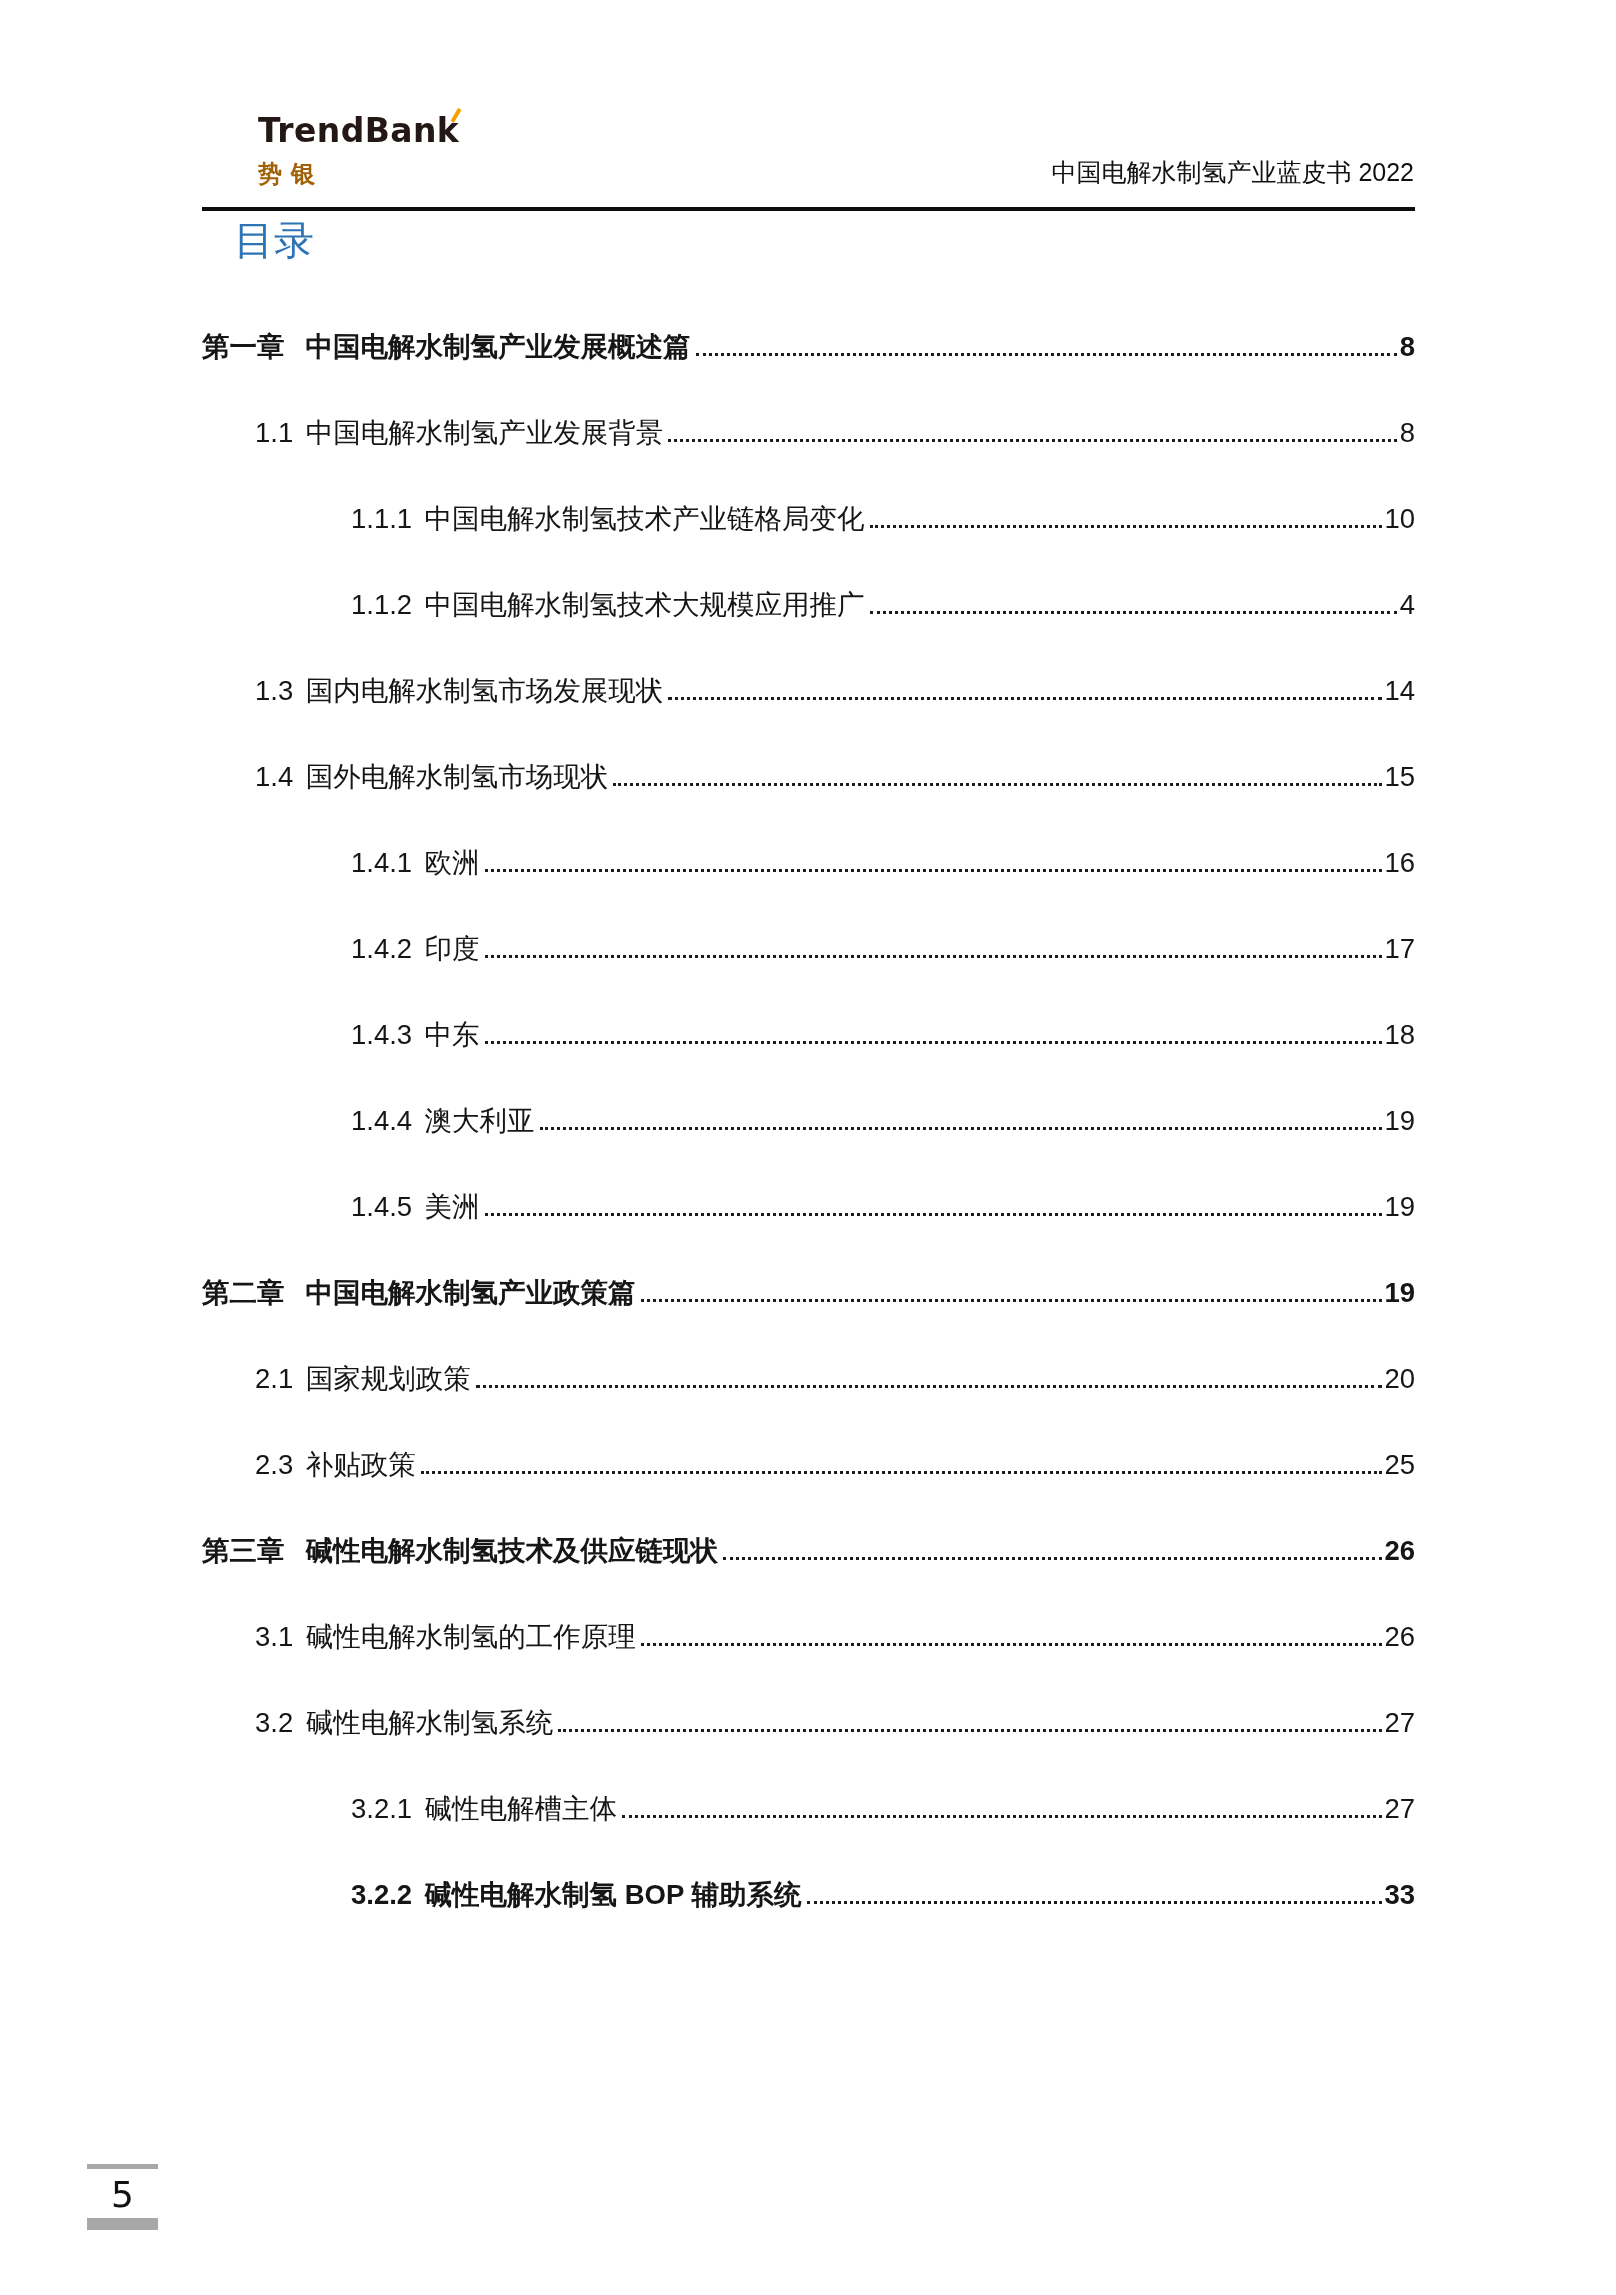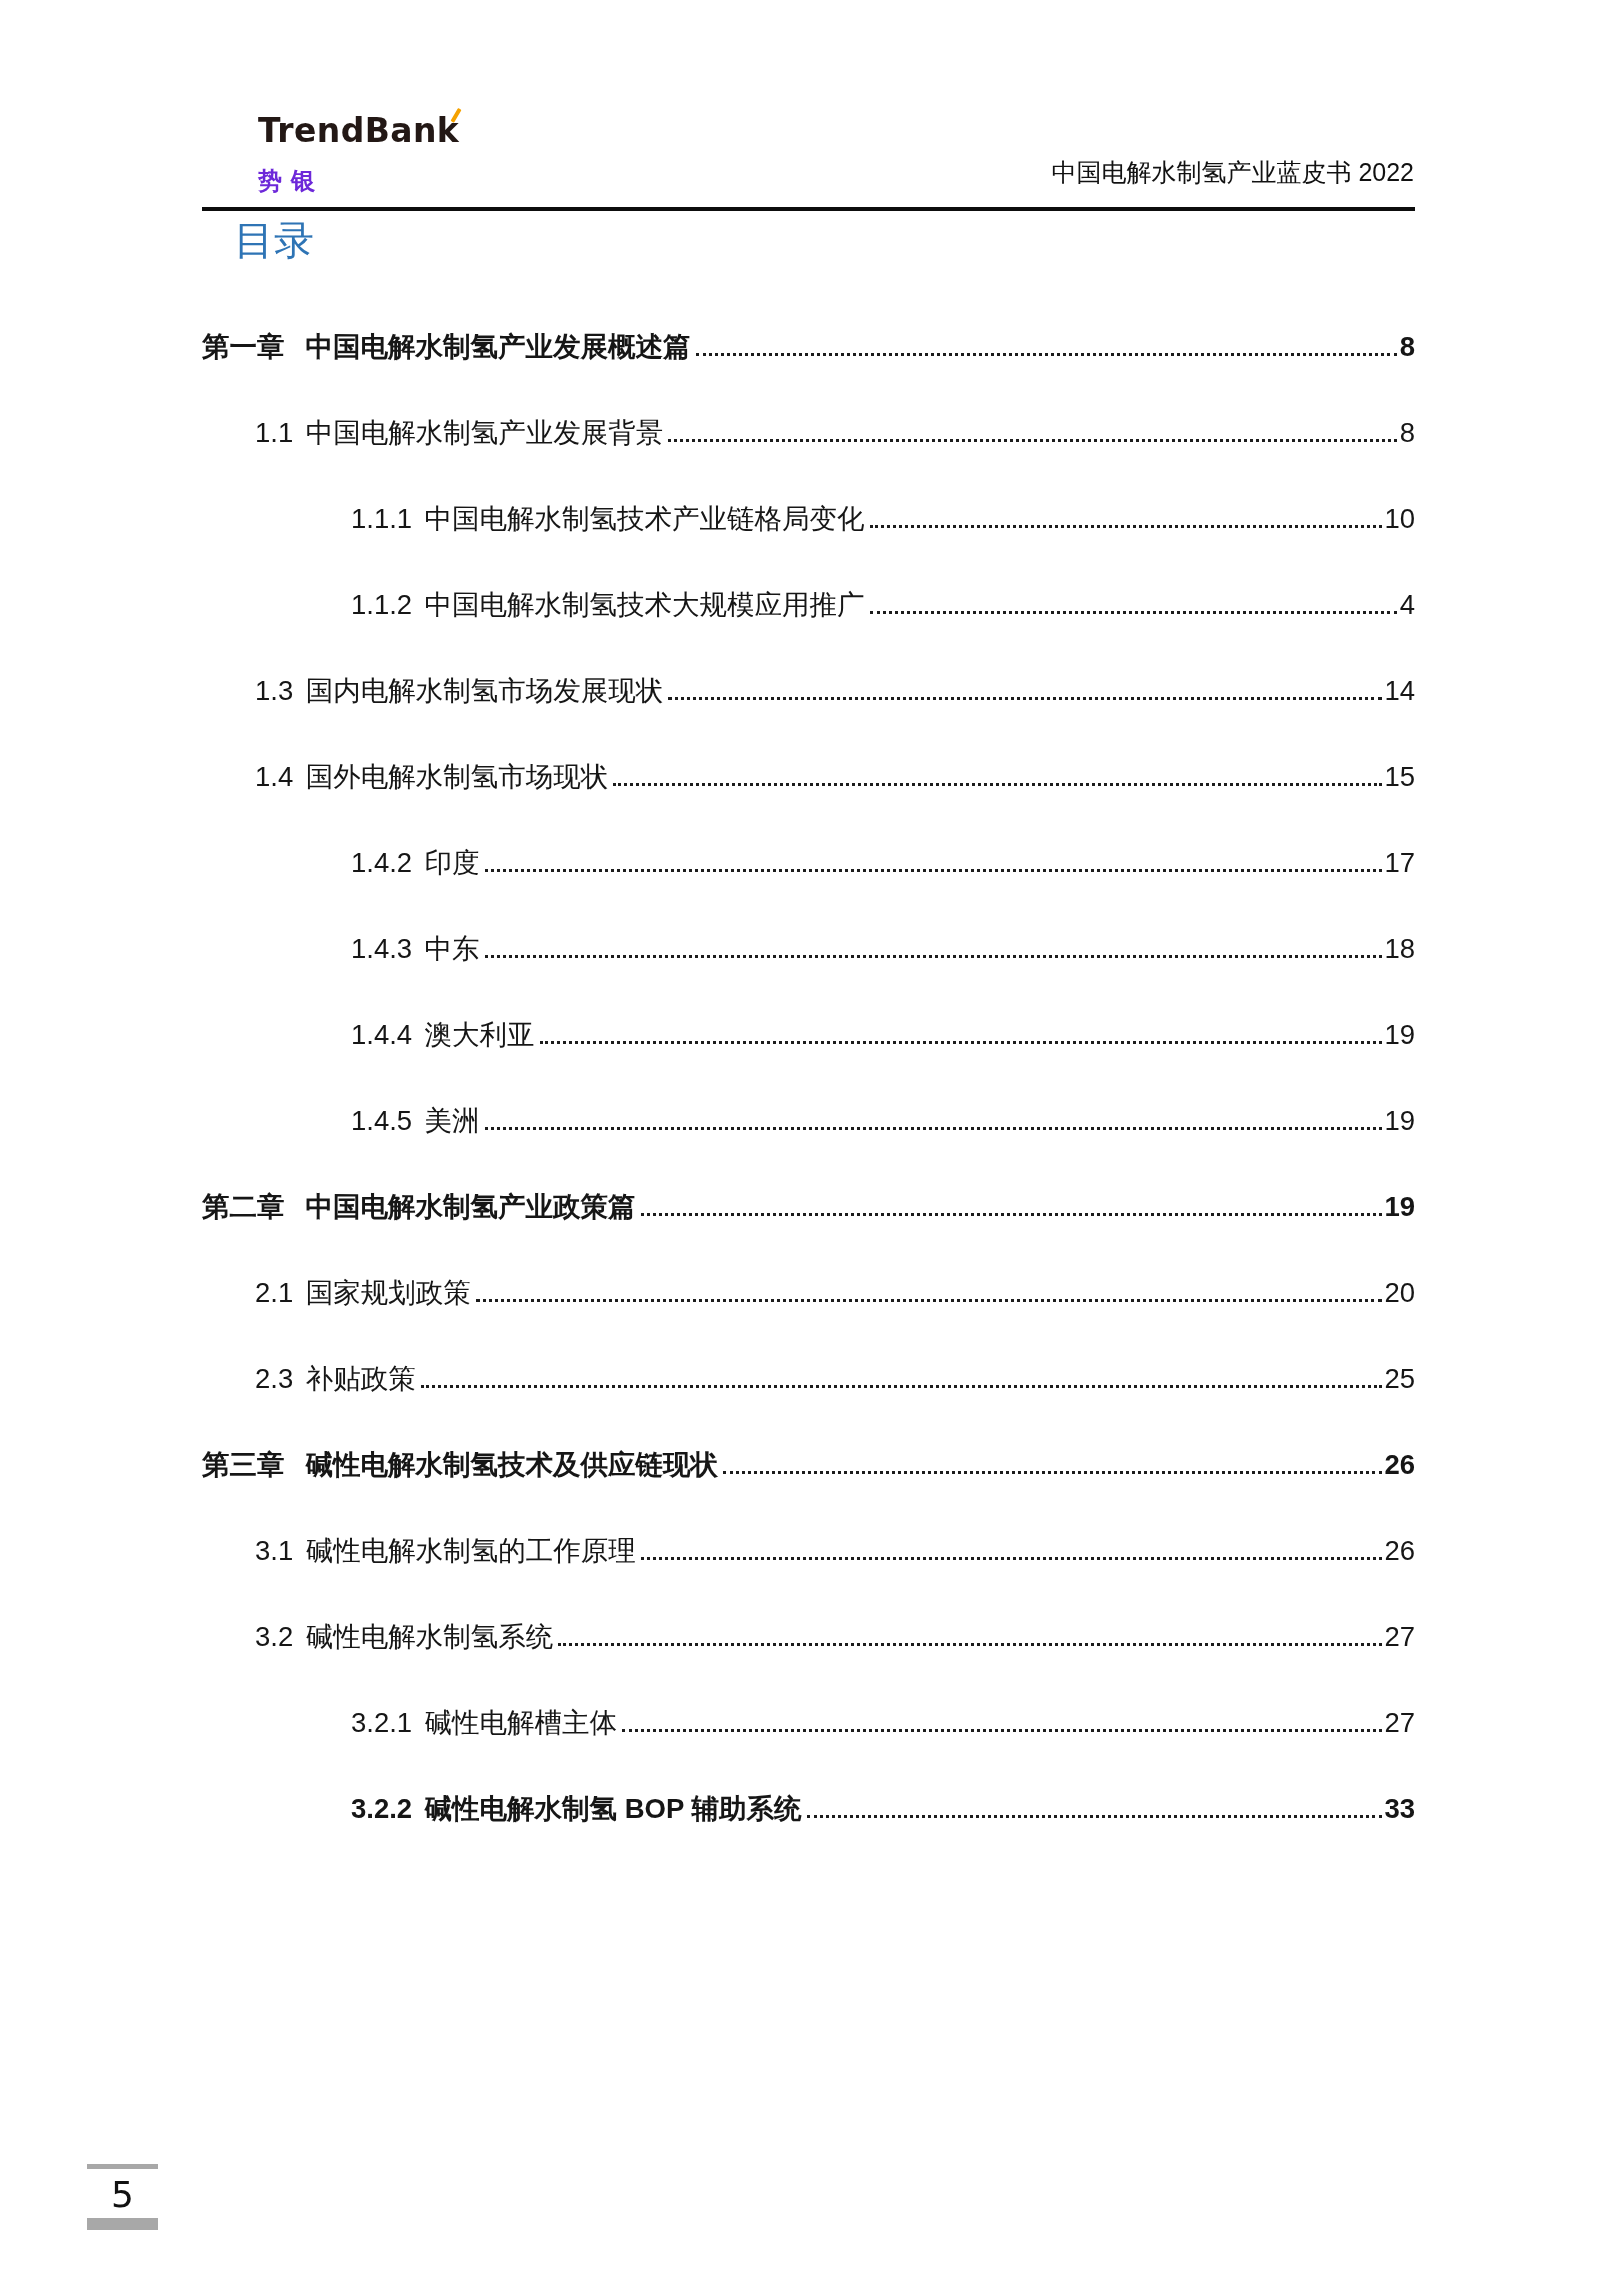--- a/index.html
+++ b/index.html
@@ -9,22 +9,22 @@
     overflow:hidden;
   }
 
   
   .logo { position:absolute; left:258px; top:114px; }
   .brand { position:relative; display:inline-block;
     font-family:"DejaVu Sans","Liberation Sans",sans-serif;
     font-weight:800; font-size:33px; line-height:1; color:#231815; letter-spacing:0.4px; }
   .k-tick { position:absolute; right:0.9px; top:-6.2px; width:4.4px; height:15px;
     background:#F5A200; transform:rotate(30deg); border-radius:0.9px; }
-  .logo-sub { font-size:24px; font-weight:700; color:#6d28d9;
-    letter-spacing:9px; line-height:1; margin-top:22px; }
+  .logo-sub { font-size:24px; font-weight:700; color:#a16207;
+    letter-spacing:9px; line-height:1; margin-top:15px; }
   .doc-title { position:absolute; right:202px; top:160px;
     font-size:25px; line-height:1; color:#111111; }
   .header-rule { position:absolute; left:202px; top:207px; width:1213px;
     height:4.4px; background:#0d0d0d; }
 
   
   .toc-title { position:absolute; left:234px; top:218px;
     font-family:"DejaVu Serif","Liberation Serif",serif;
     font-size:40px; line-height:1.1; color:#2E74B5; font-weight:400; }
 
@@ -98,20 +98,26 @@
       <span class="toc-leader"></span>
       <span class="toc-page">14</span>
     </div>
     <div class="toc-row lvl1">
       <span class="toc-num">1.4</span>
       <span class="toc-text">国外电解水制氢市场现状</span>
       <span class="toc-leader"></span>
       <span class="toc-page">15</span>
     </div>
     <div class="toc-row lvl2">
+      <span class="toc-num">1.4.1</span>
+      <span class="toc-text">欧洲</span>
+      <span class="toc-leader"></span>
+      <span class="toc-page">16</span>
+    </div>
+    <div class="toc-row lvl2">
       <span class="toc-num">1.4.2</span>
       <span class="toc-text">印度</span>
       <span class="toc-leader"></span>
       <span class="toc-page">17</span>
     </div>
     <div class="toc-row lvl2">
       <span class="toc-num">1.4.3</span>
       <span class="toc-text">中东</span>
       <span class="toc-leader"></span>
       <span class="toc-page">18</span>

